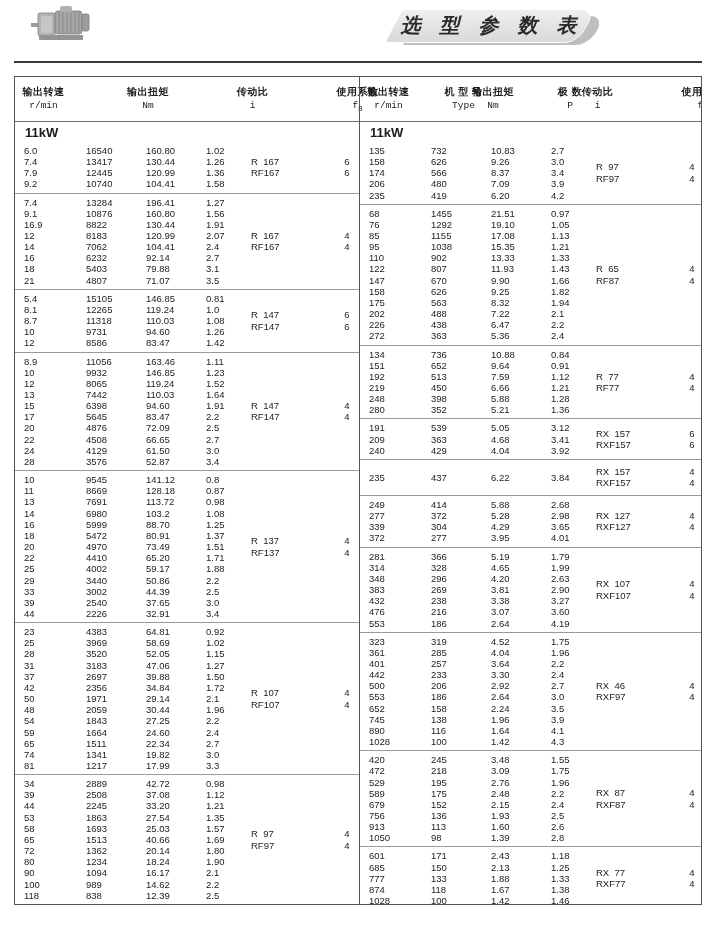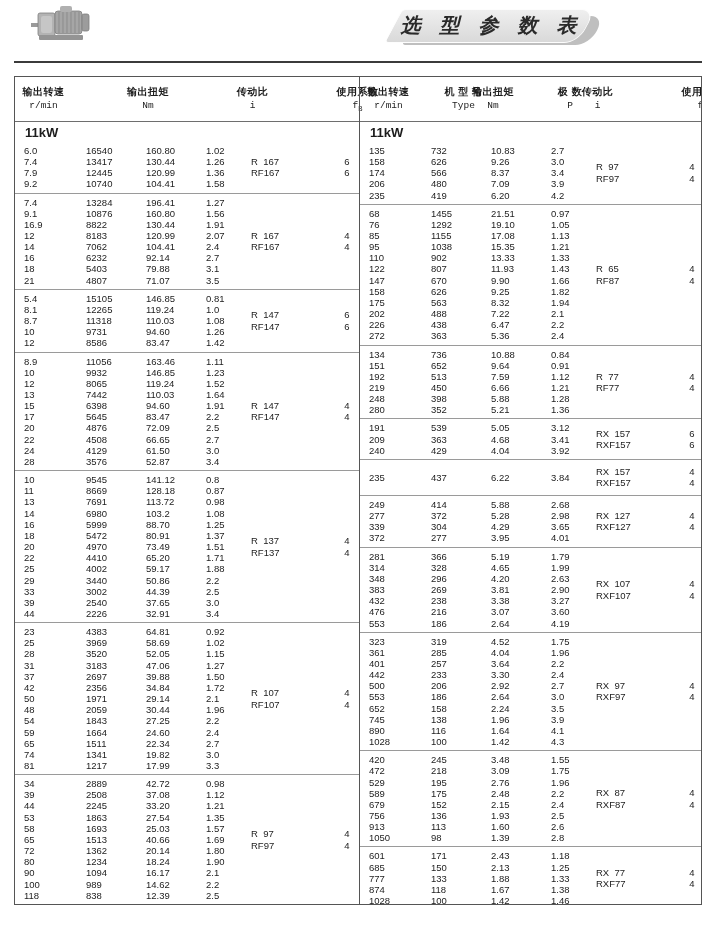--- a/index.html
+++ b/index.html
@@ -993,21 +993,21 @@
               </div>
               <div class="row">
                 <span class="c0">1028</span>
                 <span class="c1">100</span>
                 <span class="c2">1.42</span>
                 <span class="c3">4.3</span>
               </div>
             </div>
             <div class="typeblock">
               <div class="tline">
-                <span class="tname">RX  97</span>
+                <span class="tname">RX  46</span>
                 <span class="tpole">4</span>
               </div>
               <div class="tline">
                 <span class="tname">RXF97</span>
                 <span class="tpole">4</span>
               </div>
             </div>
           </div>
           <div class="group">
             <div class="rows">

